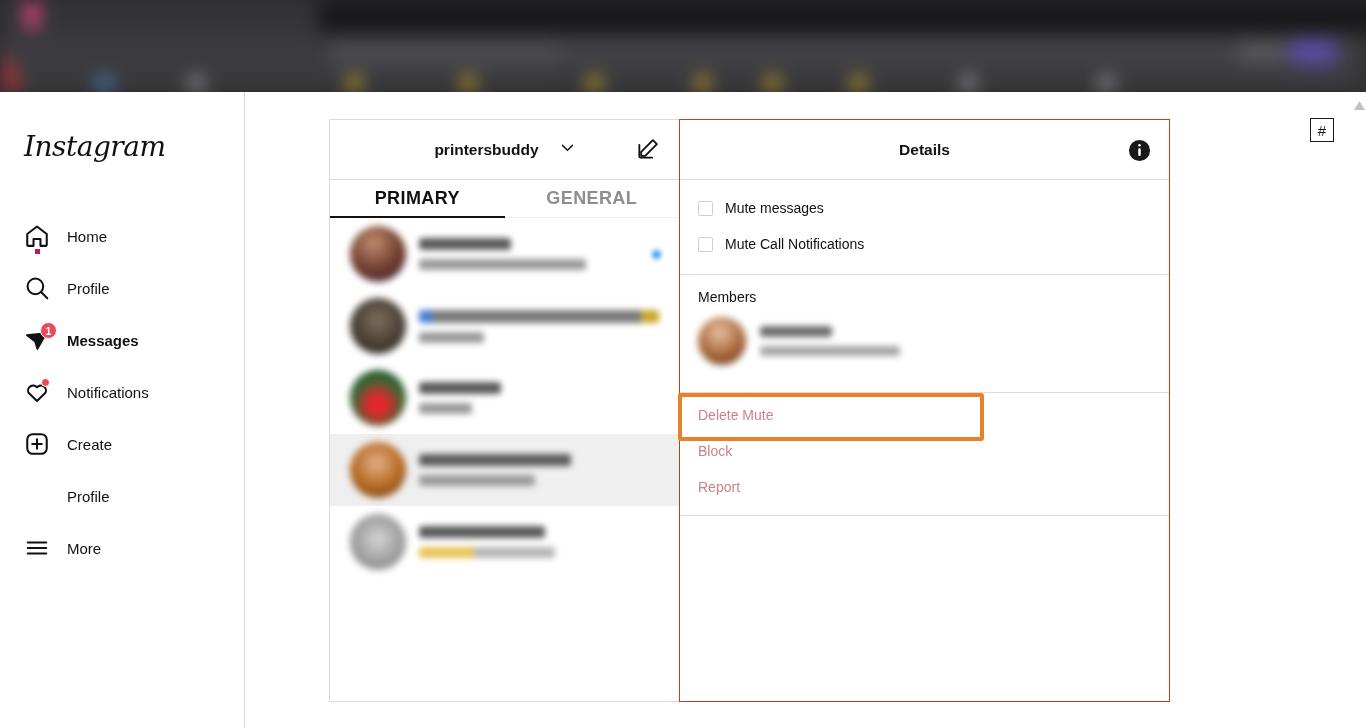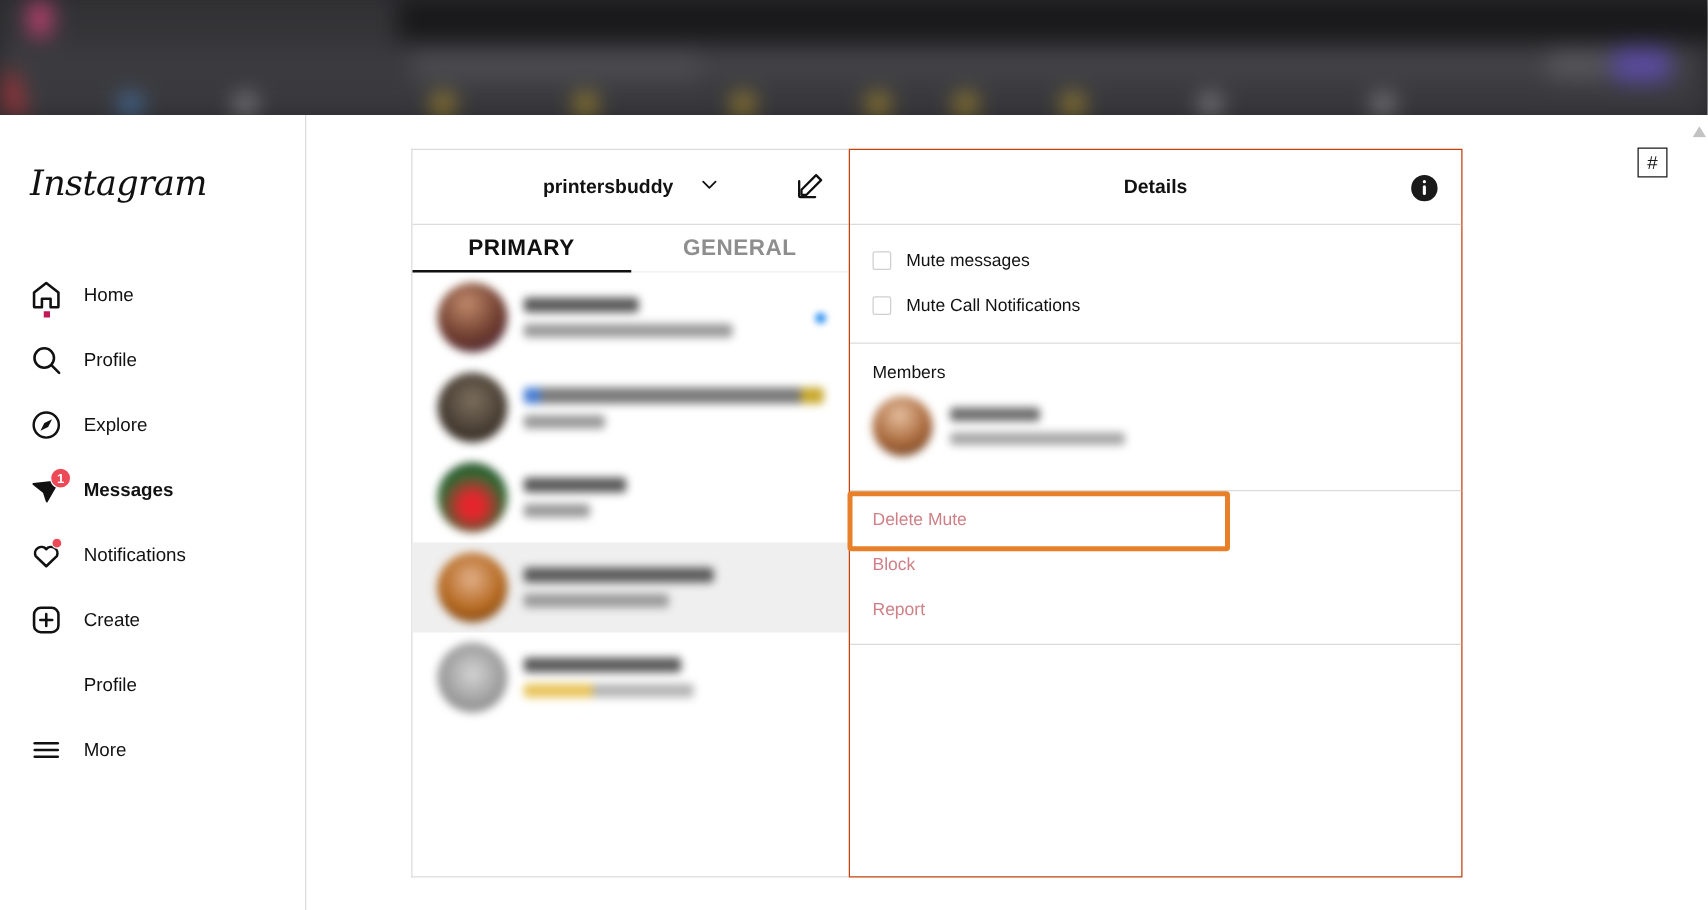--- a/index.html
+++ b/index.html
@@ -292,29 +292,20 @@
       <div class="nav-item">
         <span class="nav-icon">
           <svg viewBox="0 0 24 24" fill="none" stroke="#111" stroke-width="1.9" stroke-linecap="round">
             <circle cx="10.5" cy="10.5" r="7.2"></circle>
               <line x1="16" y1="16" x2="21.5" y2="21.5"></line>
           </svg>
         </span>
         <span class="nav-label">Profile</span>
       </div>
 
-      <div class="nav-item">
-        <span class="nav-icon">
-          <svg viewBox="0 0 24 24" fill="none" stroke="#111" stroke-width="1.8" stroke-linejoin="round">
-            <circle cx="12" cy="12" r="9.3"></circle>
-            <polygon points="16.3,7.7 10.6,10.6 7.7,16.3 13.4,13.4" fill="#111" stroke="none"></polygon>
-          </svg>
-        </span>
-        <span class="nav-label">Explore</span>
-      </div>
 
       <div class="nav-item active">
         <span class="nav-icon">
           <svg viewBox="0 0 24 24" fill="#111" stroke="#111" stroke-width="1.4" stroke-linejoin="round">
             <polygon points="2.5,7.5 21,5.5 12.4,20.5 10.2,13.6"></polygon>
           </svg>
           <span class="badge-count">1</span>
         </span>
         <span class="nav-label">Messages</span>
       </div>

